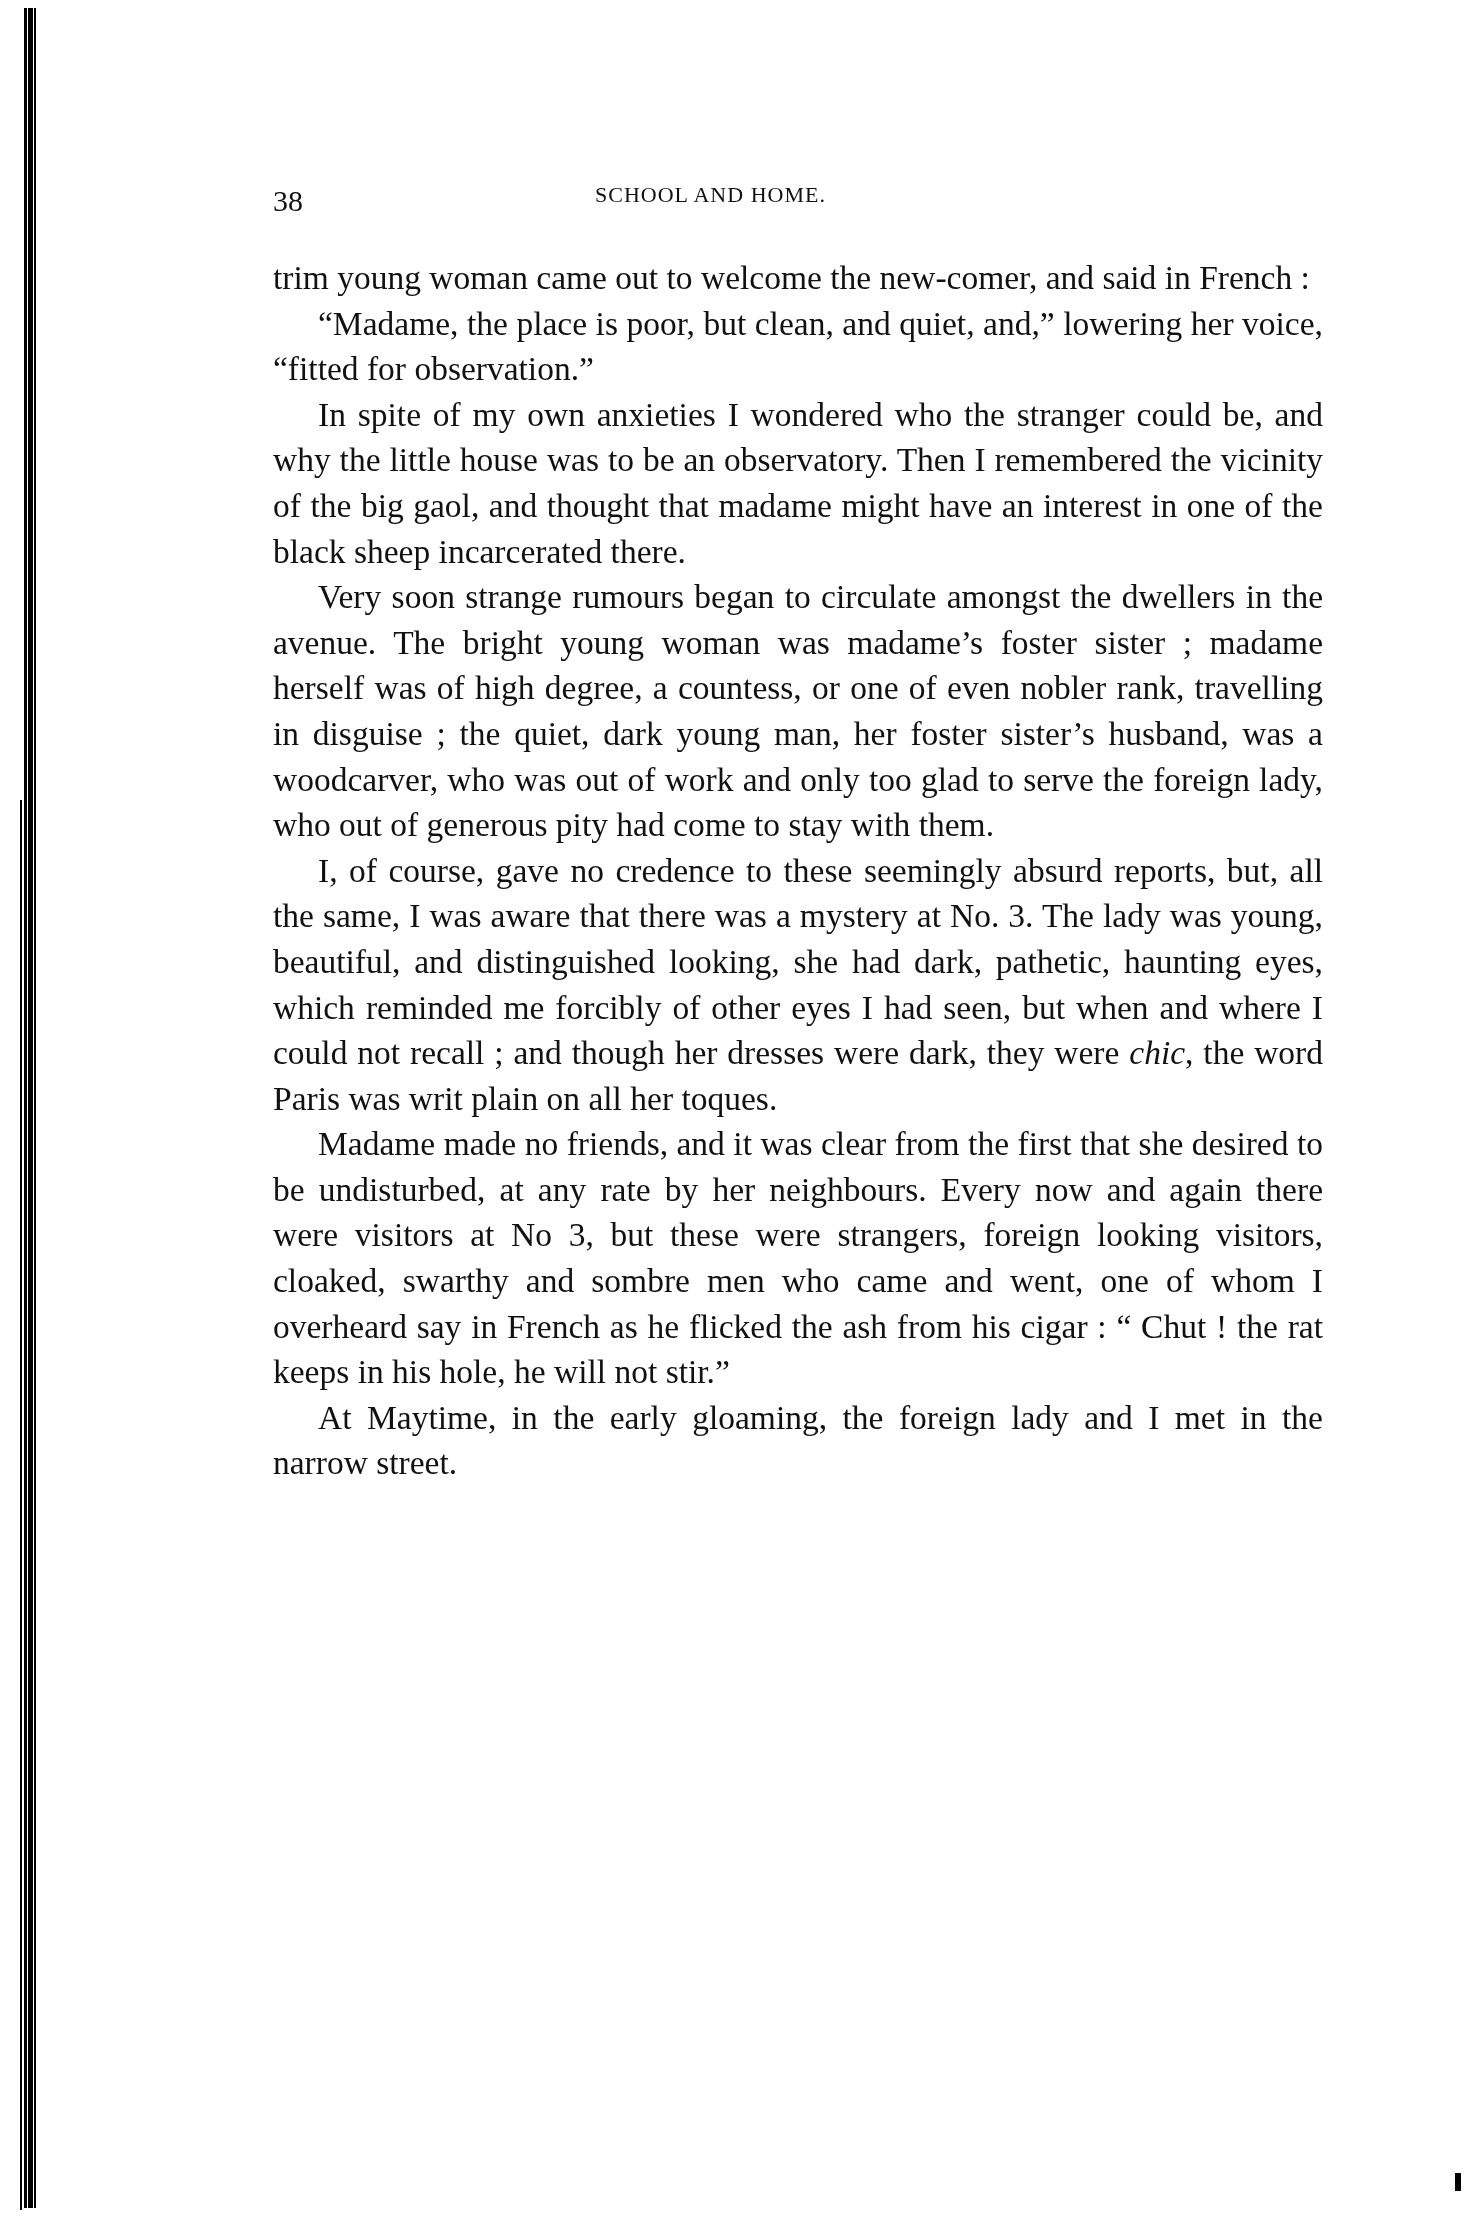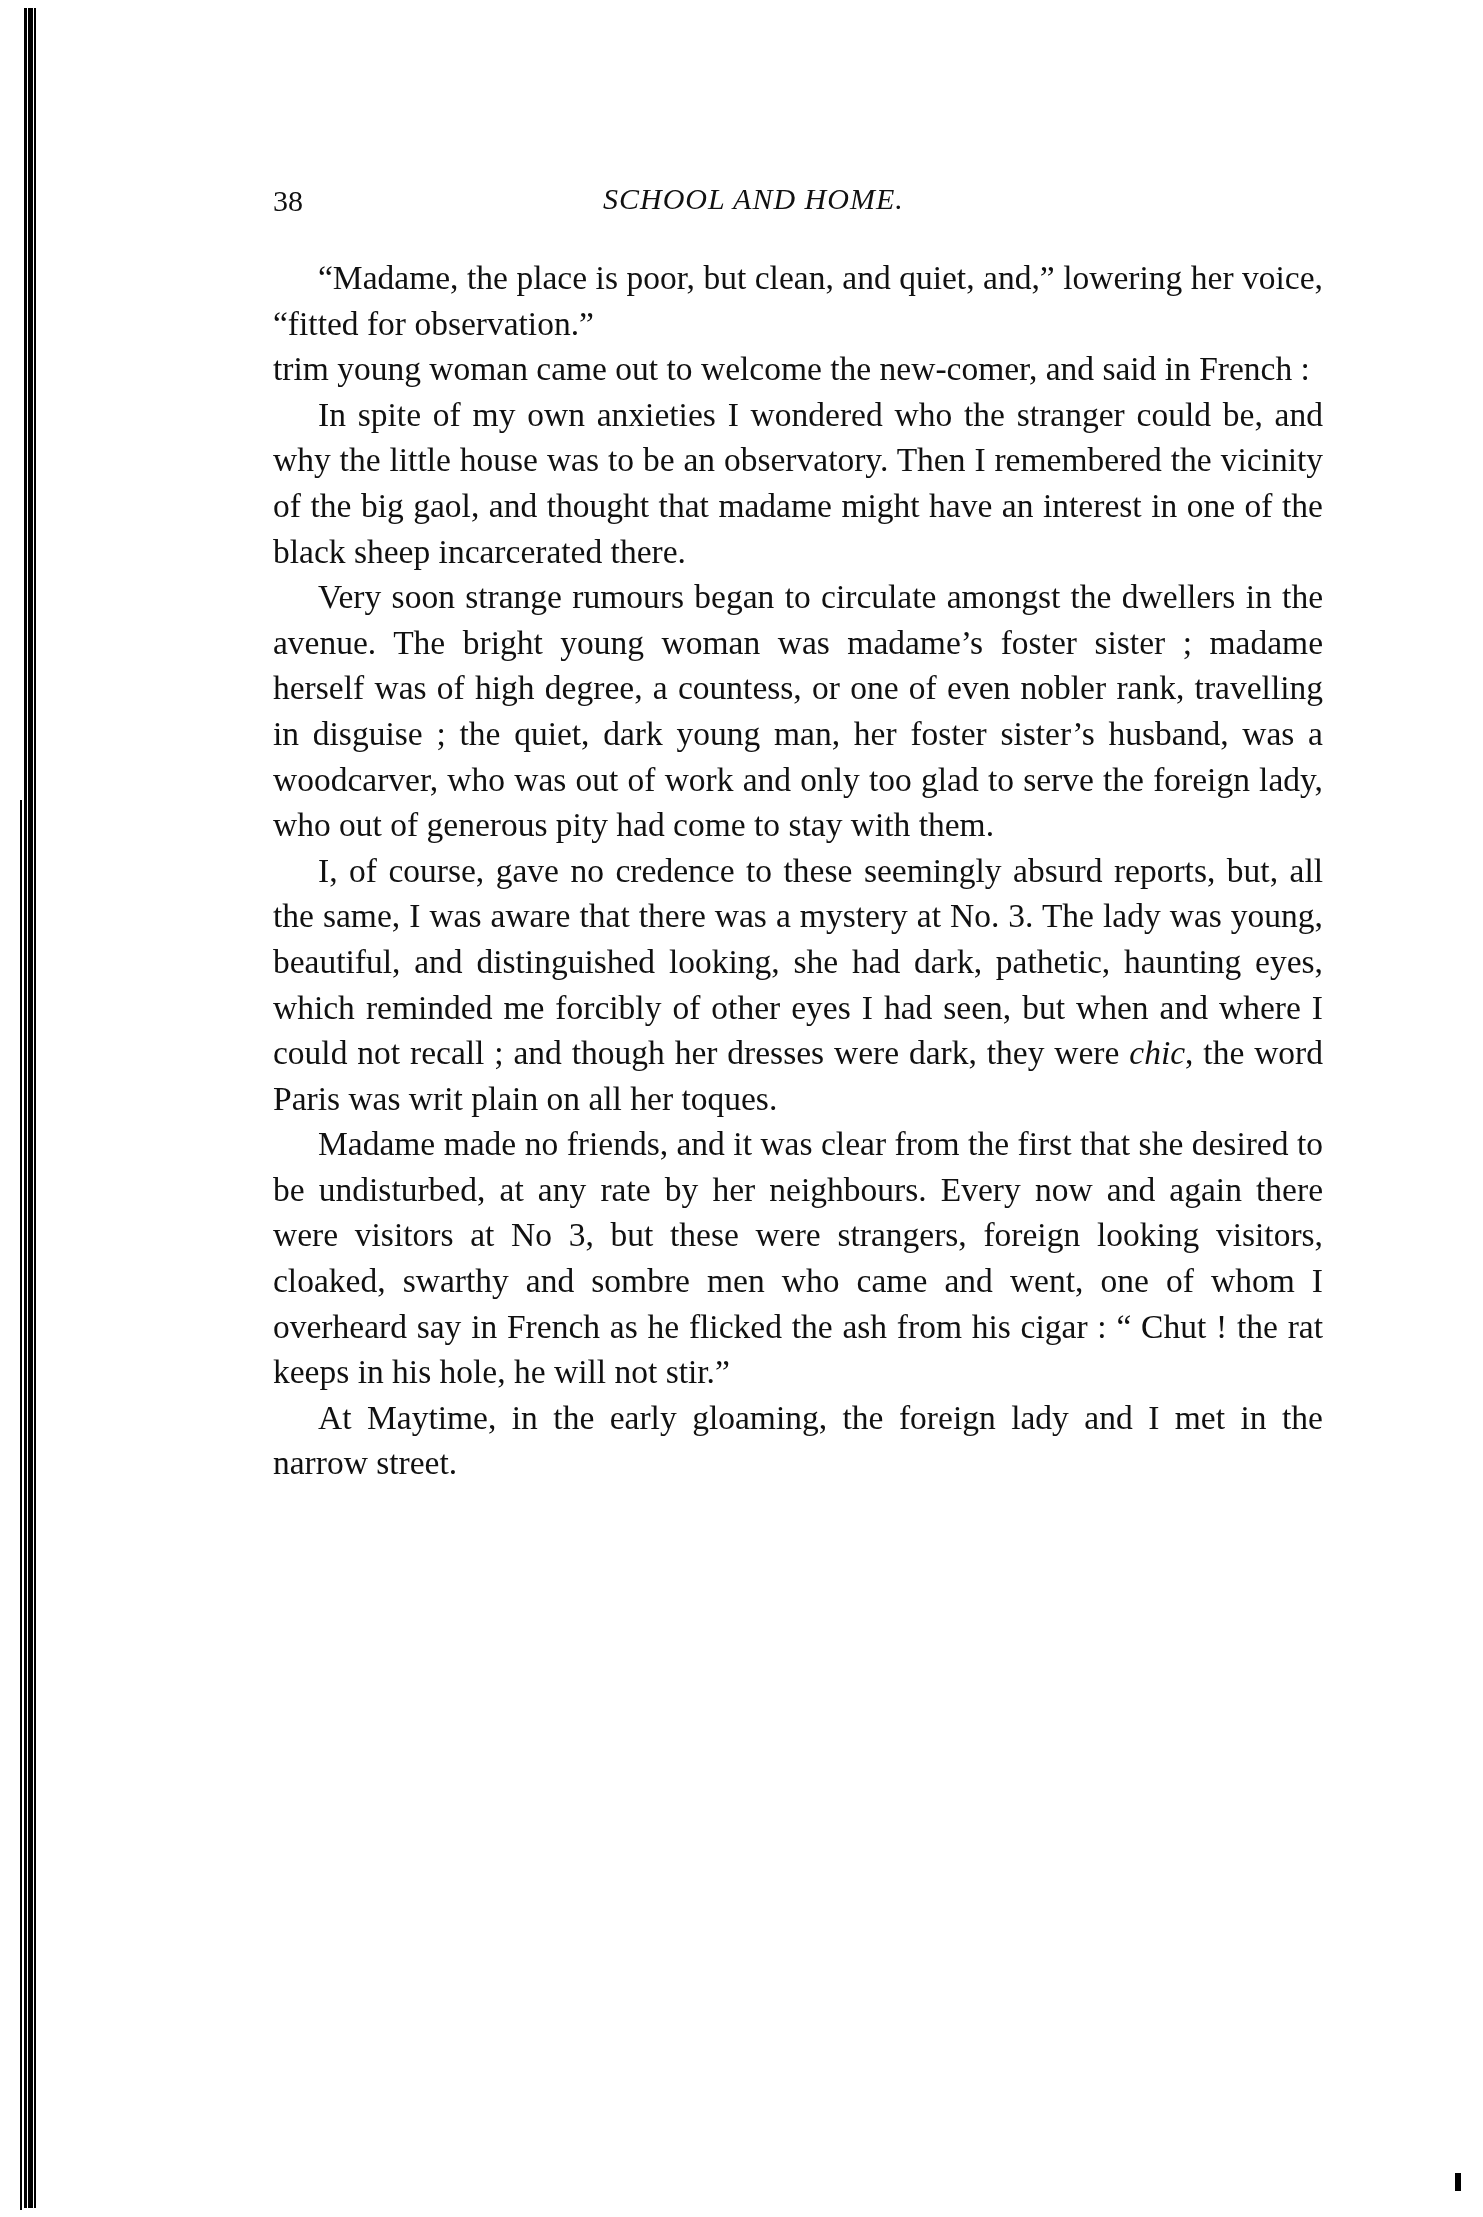--- a/index.html
+++ b/index.html
@@ -40,24 +40,23 @@
     }
     .page-number {
       position: absolute;
       left: 0;
       top: 6px;
       font-size: 30px;
       text-align: center;
     }
     .running-title {
       position: absolute;
-      left: 330px;
+      left: 322px;
       top: 4px;
-      font-size: 30px;
-      font-style: italic;
+      font-size: 22px;
       letter-spacing: 1px;
     }
     .body-text {
       position: absolute;
       top: 255px;
       left: 273px;
       width: 1050px;
       font-size: 33.5px;
       line-height: 45.6px;
       text-align: justify;
@@ -82,22 +81,22 @@
 
 <div class="binding"></div>
 <div class="binding-thin"></div>
 
 <div class="header">
   <span class="page-number">38</span>
   <span class="running-title">SCHOOL AND HOME.</span>
 </div>
 
 <div class="body-text">
+  <p class="para noindent">trim young woman came out to welcome the new-comer, and said in French :</p>
   <p class="para">“Madame, the place is poor, but clean, and quiet, and,” lowering her voice, “fitted for observation.”</p>
-  <p class="para noindent">trim young woman came out to welcome the new-comer, and said in French :</p>
   <p class="para">In spite of my own anxieties I wondered who the stranger could be, and why the little house was to be an observatory. Then I remembered the vicinity of the big gaol, and thought that madame might have an interest in one of the black sheep incarcerated there.</p>
   <p class="para">Very soon strange rumours began to circulate amongst the dwellers in the avenue. The bright young woman was madame’s foster sister ; madame herself was of high degree, a countess, or one of even nobler rank, travelling in disguise ; the quiet, dark young man, her foster sister’s husband, was a woodcarver, who was out of work and only too glad to serve the foreign lady, who out of generous pity had come to stay with them.</p>
   <p class="para"><span>I, of course, gave no credence to these seemingly absurd reports, but, all the same, I was aware that there was a mystery at No. 3. The lady was young, beautiful, and distinguished looking, she had dark, pathetic, haunting eyes, which reminded me forcibly of other eyes I had seen, but when and where I could not recall ; and though her dresses were dark, they</span> <span>were </span><em>chic</em><span>, the word Paris was writ plain on all her toques.</span></p>
   <p class="para">Madame made no friends, and it was clear from the first that she desired to be undisturbed, at any rate by her neighbours. Every now and again there were visitors at No 3, but these were strangers, foreign looking visitors, cloaked, swarthy and sombre men who came and went, one of whom I overheard say in French as he flicked the ash from his cigar : “ Chut ! the rat keeps in his hole, he will not stir.”</p>
   <p class="para">At Maytime, in the early gloaming, the foreign lady and I met in the narrow street.</p>
 </div>
 
 <div class="corner-mark"></div>
 
 </body></html>

